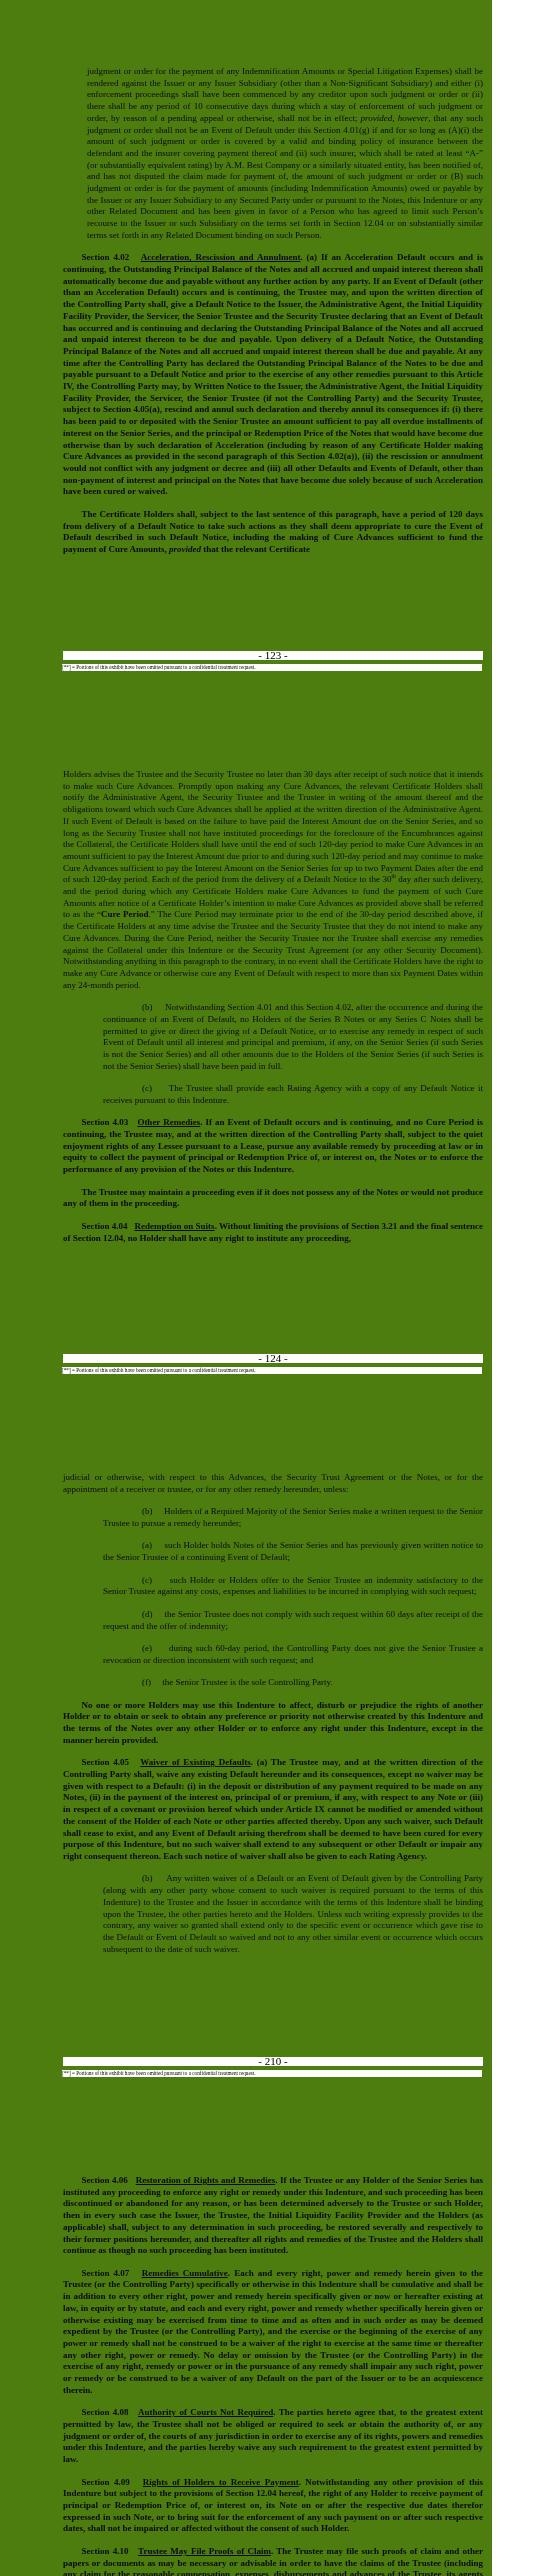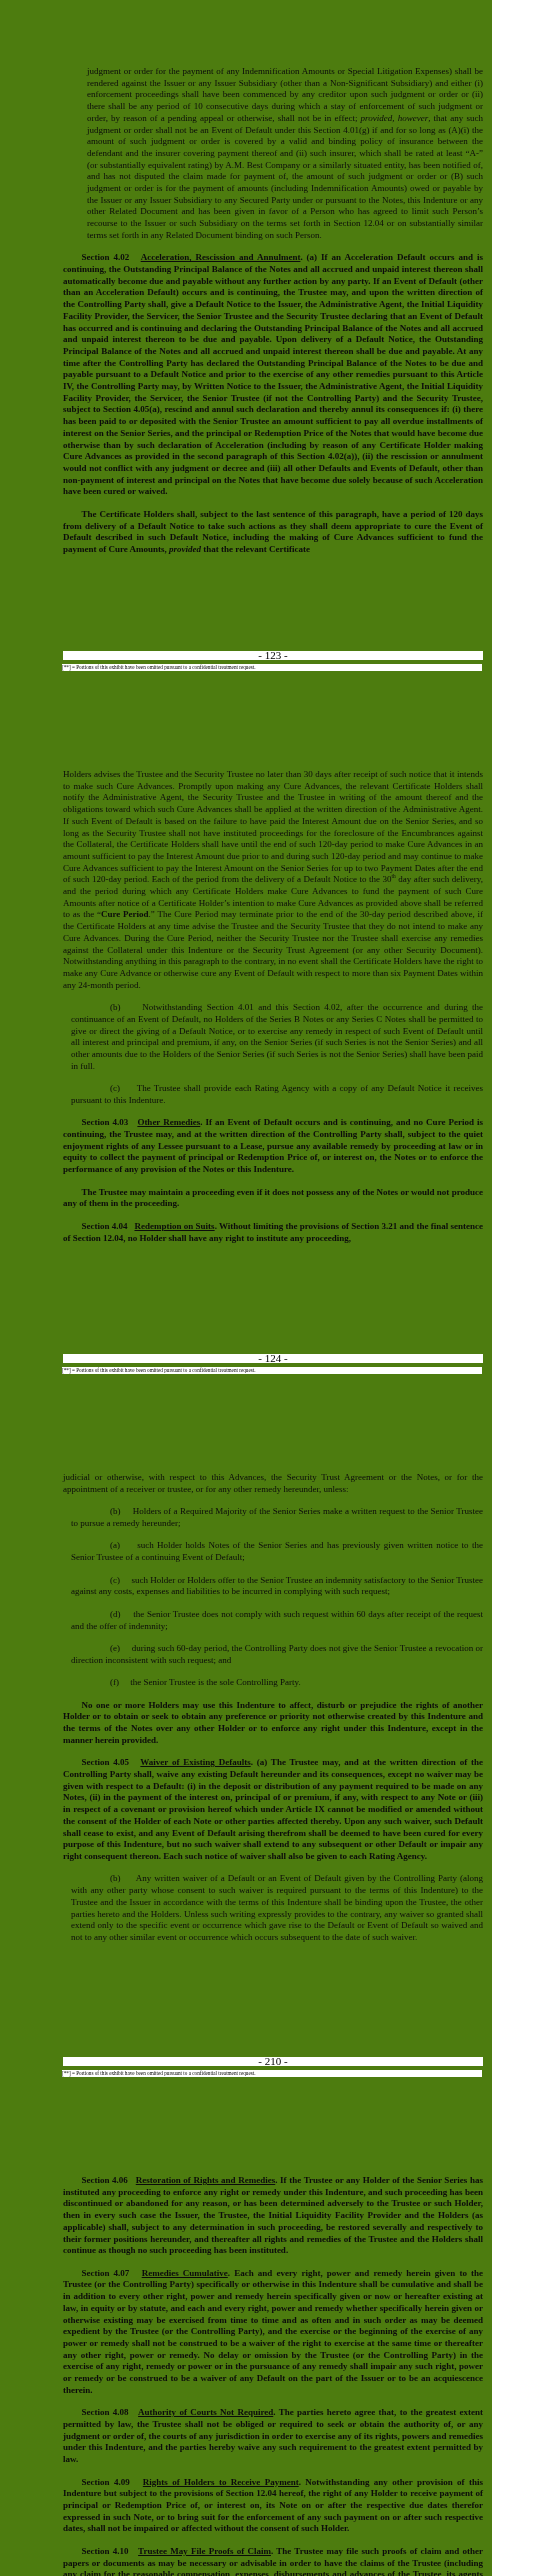--- a/index.html
+++ b/index.html
@@ -10,21 +10,21 @@
   .doc { position: absolute; top: 0; left: 0; width: 544px; height: 2813px; }
   .page { position: relative; width: 492px; height: 703px; overflow: hidden; background: #4d7c0f; }
   .page-body {
     position: absolute; left: 63px; top: 66px; width: 420px;
     font-size: 9px; line-height: 11.7px; text-align: justify; color: #0b0b0b;
   }
   .para { margin: 10.8px 0 0 0; }
   .page-body > .para:first-child { margin-top: 0; }
   .para.indent { text-indent: 18.5px; font-weight: bold; }
   .para.block { margin-left: 24px; }
-  .para.sub { margin-left: 8px; text-indent: 39px; }
+  .para.sub { margin-left: 40px; text-indent: 39px; }
   .run-i { font-style: italic; }
   .run-u { text-decoration: underline; }
   .run-b { font-weight: bold; }
   .run-sup { vertical-align: super; font-size: 0.6em; line-height: 0; }
   .page-number {
     position: absolute; left: 63px; top: 651px; width: 420px;
     text-align: center; font-size: 11px; line-height: 9.3px; background: #fff;
   }
   .footnote {
     position: absolute; left: 62px; top: 664px; width: 420px;

